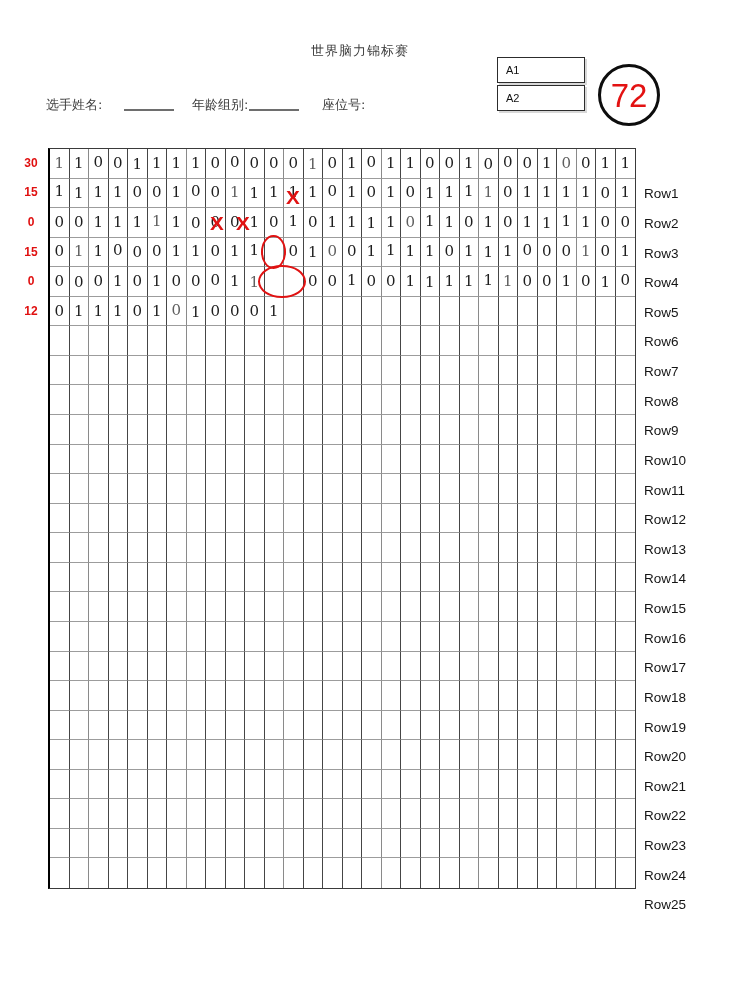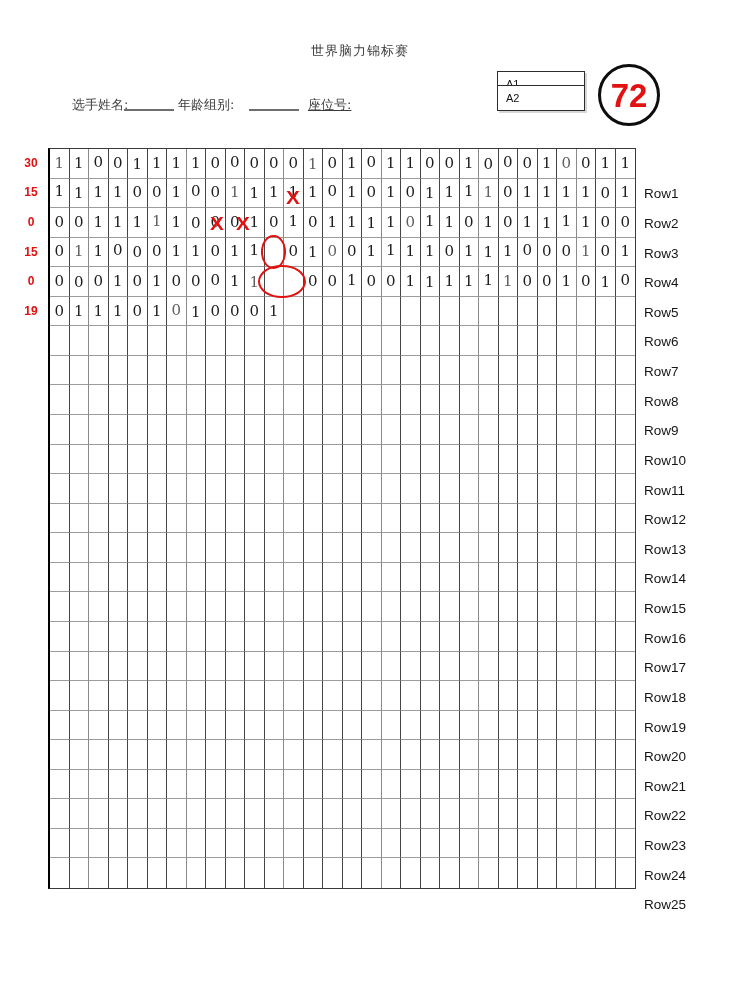--- a/index.html
+++ b/index.html
@@ -4,32 +4,32 @@
 <style>
   html,body{margin:0;padding:0;background:#ffffff;}
   .sheet{position:relative;width:737px;height:1000px;background:#fff;font-family:"Liberation Sans",sans-serif;overflow:hidden;}
 
   
   .title{position:absolute;left:150px;width:420px;text-align:center;color:#3c3c3c;font-family:"DejaVu Sans",sans-serif;}
   .title1{top:42px;font-size:13px;letter-spacing:1px;}
   .title2{top:63px;font-size:14px;letter-spacing:1px;}
   .flabel{position:absolute;top:96px;color:#3c3c3c;font-size:13px;font-family:"DejaVu Sans",sans-serif;white-space:nowrap;}
   .fline{position:absolute;top:109px;border-bottom:2px solid #6e6e6e;height:0;}
-  #name-label{left:72px;text-align:right;} #name-line{left:124px;width:50px;}
-  #age-label{left:178px;}  #age-line{left:249px;width:50px;}
-  #seat-label{left:308px;text-decoration:underline;}
+  #name-label{left:46px;text-align:right;} #name-line{left:124px;width:50px;}
+  #age-label{left:192px;}  #age-line{left:249px;width:50px;}
+  #seat-label{left:322px;}
 
   .abox{position:absolute;left:497px;width:88px;height:26px;border:1px solid #2c2c2c;background:#fff;
         display:flex;align-items:center;padding-left:8px;box-sizing:border-box;font-size:11px;color:#111;}
-  #box-a1{top:71px;text-align:center;} #box-a2{top:85px;}
+  #box-a1{top:57px;text-align:center;} #box-a2{top:85px;}
   .abox-shadow{box-shadow:2px 2px 0 #d8d8d8;}
 
   .score-circle{position:absolute;left:598px;top:64px;width:62px;height:62px;border:3px solid #0d0d0d;border-radius:50%;
         display:flex;align-items:center;justify-content:center;box-sizing:border-box;background:#fff;}
-  .score-circle span{color:#e31212;font-size:33px;line-height:1;font-weight:bold;}
+  .score-circle span{color:#e31212;font-size:33px;line-height:1;}
 
   
   .grid{position:absolute;left:48px;top:148px;width:588px;height:741px;display:grid;
         grid-template-columns:repeat(30,1fr);grid-template-rows:repeat(25,1fr);
         border:1px solid #3a3a3a;border-left-width:2px;border-left-color:#000;box-sizing:border-box;background:#fff;}
   .cell{border-right:1px solid #454545;border-bottom:1px solid #9c9c9c;display:flex;align-items:center;justify-content:center;box-sizing:border-box;}
   .cell:nth-child(30n){border-right:none;}
   .cell:nth-last-child(-n+30){border-bottom:none;}
   .cell:nth-child(5n+2){border-right-color:#8a8a8a;}
   .digit{font-family:"DejaVu Serif",serif;font-size:15px;color:#1e1e1e;line-height:1;}
@@ -74,21 +74,21 @@
   <div class="score-circle">
     <span>72</span>
   </div>
 
   <div class="scores">
       <div class="score">30</div>
       <div class="score">15</div>
       <div class="score">0</div>
       <div class="score">15</div>
       <div class="score">0</div>
-      <div class="score">19</div>
+      <div class="score">12</div>
     </div>
 
   <div class="grid">
       <div class="cell">
         <span class="digit">1</span>
       </div>
       <div class="cell">
         <span class="digit">1</span>
       </div>
       <div class="cell">

